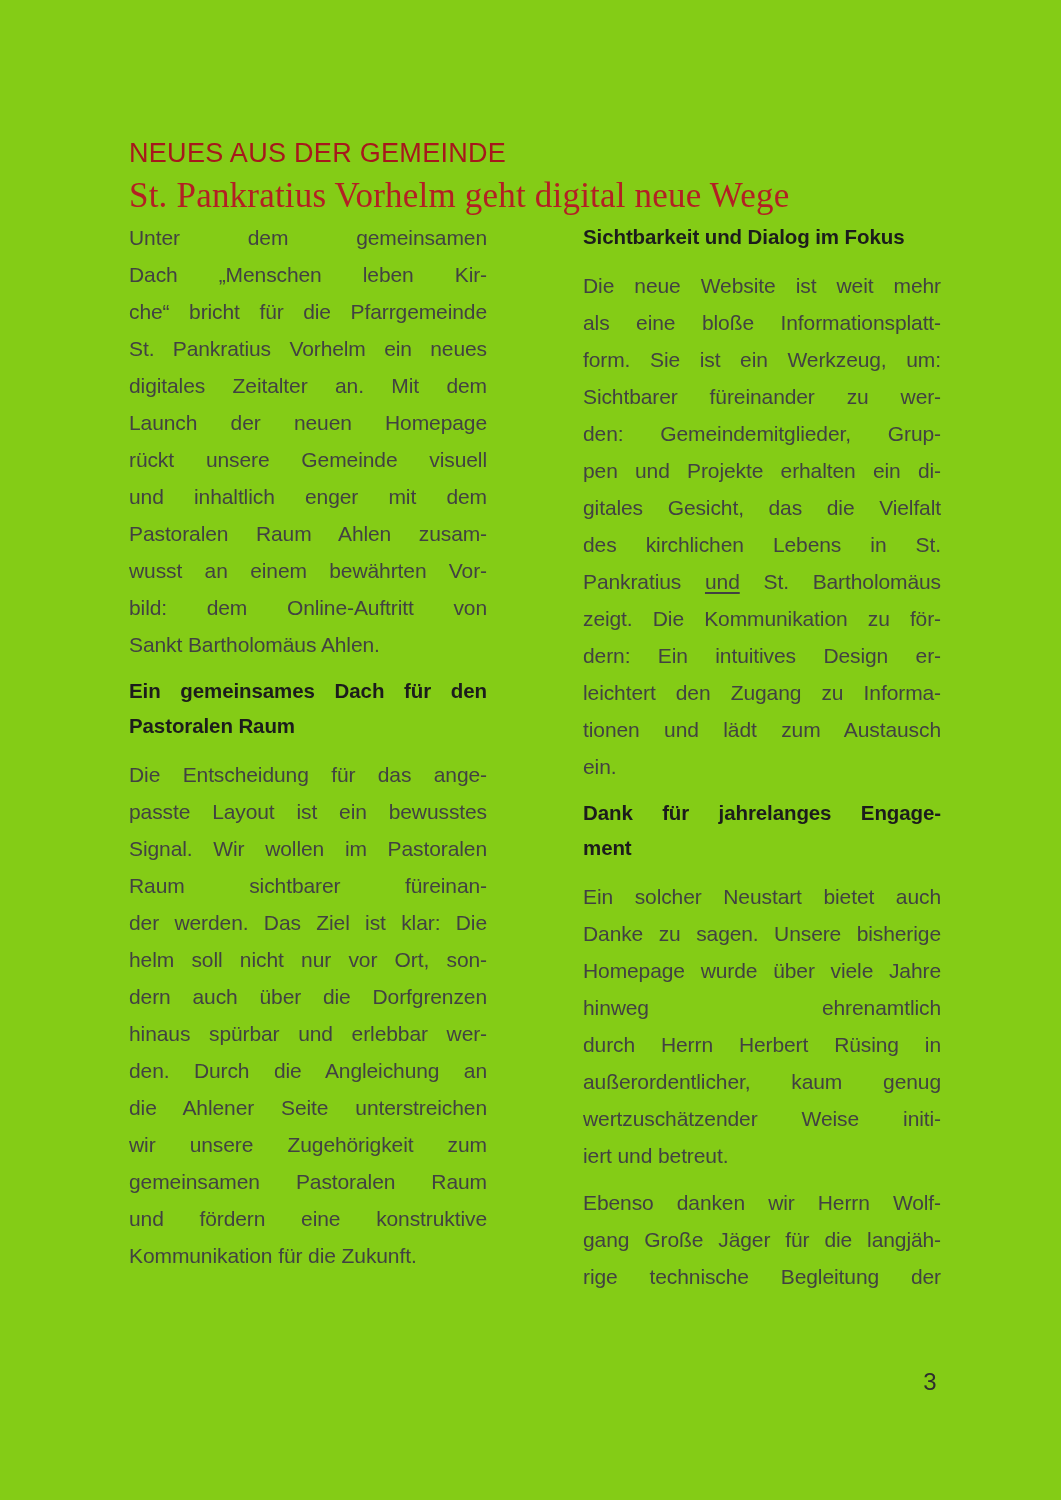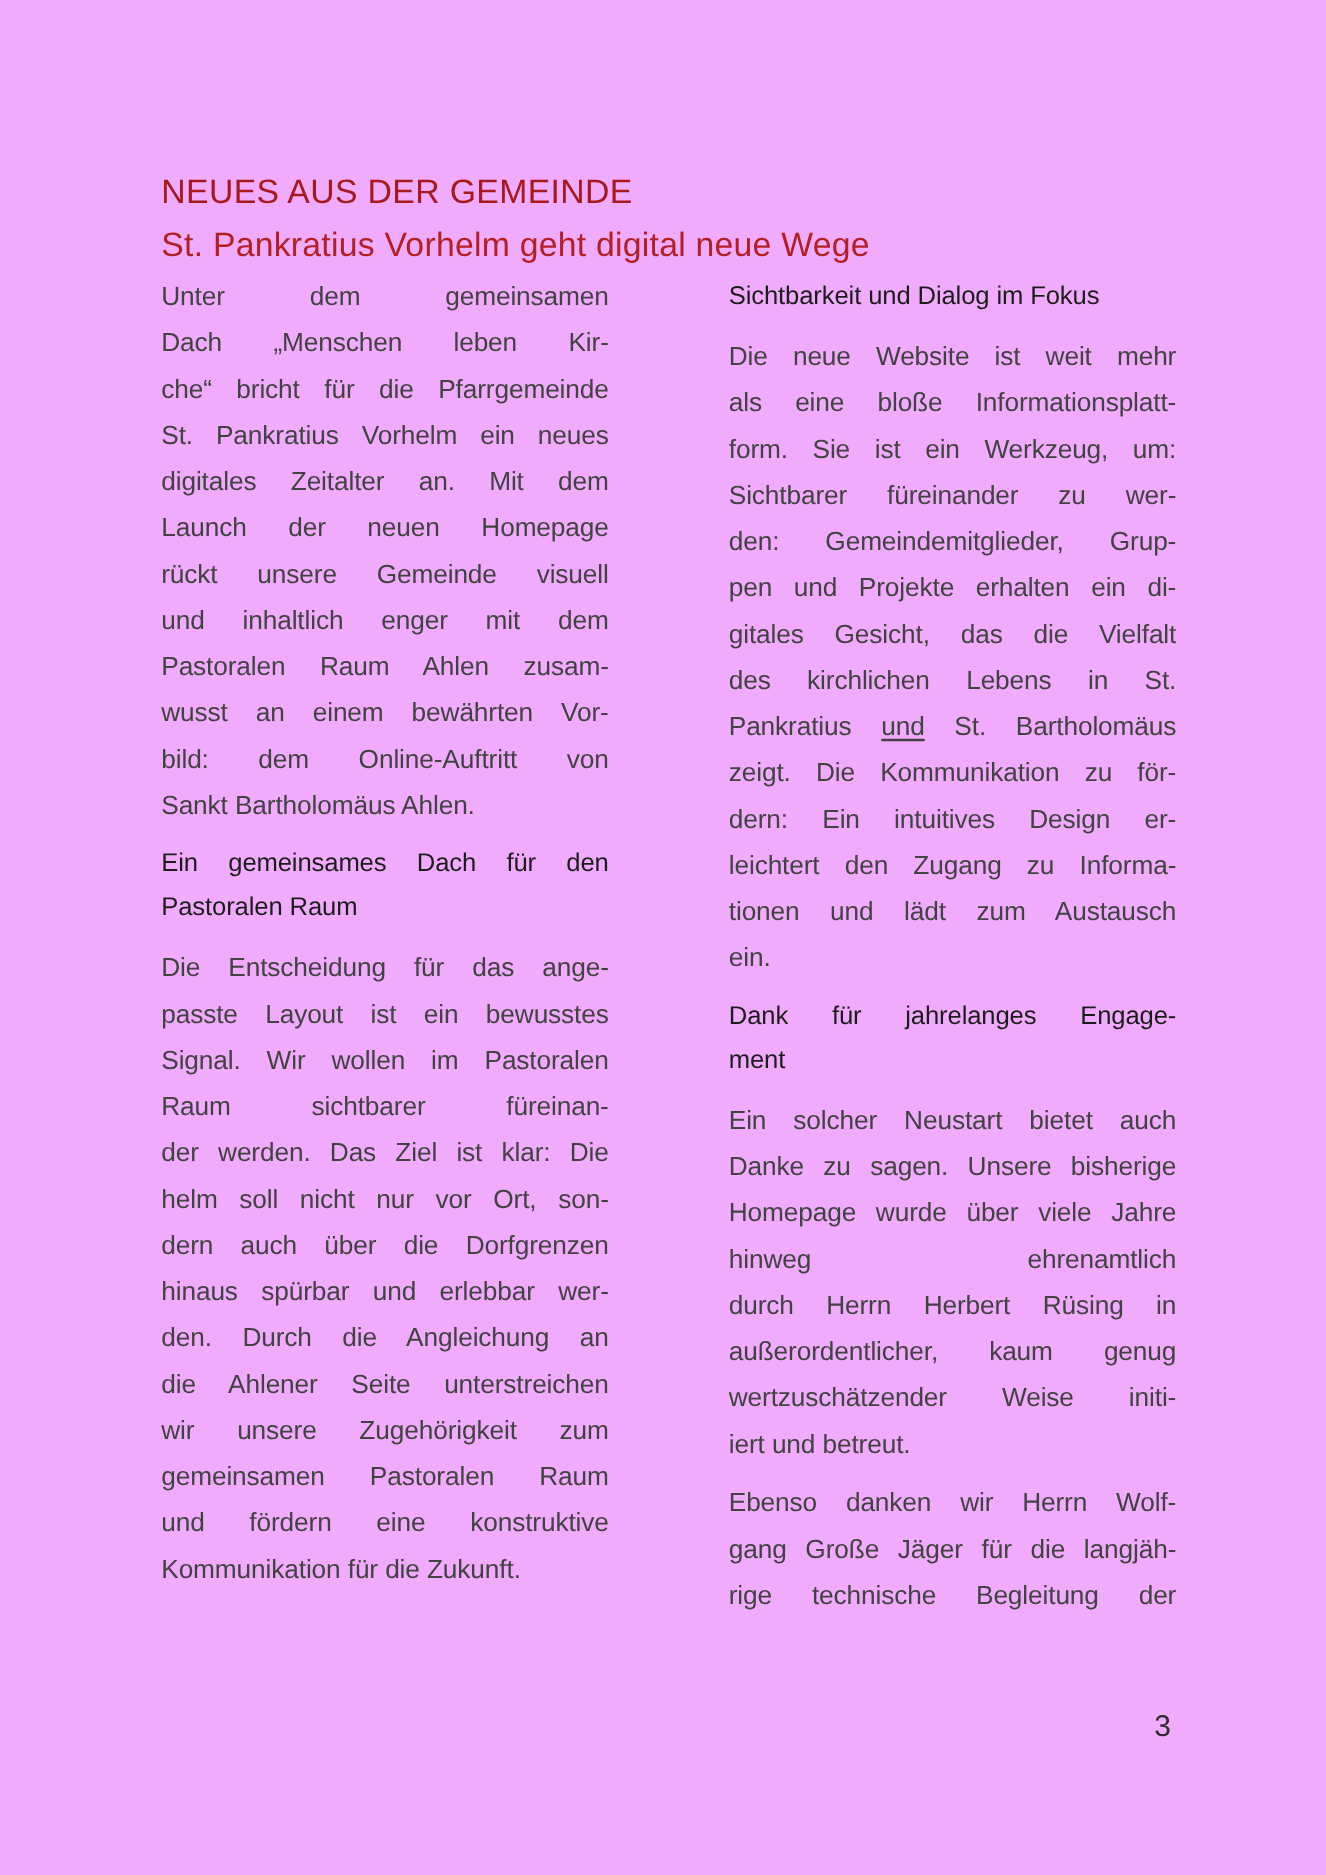--- a/index.html
+++ b/index.html
@@ -1,48 +1,48 @@
 <!DOCTYPE html>
 <html><head>
 <meta charset="utf-8">
 <style>
   html, body { margin: 0; padding: 0; background: #ffffff; }
   .page {
     position: relative;
     width: 1061px;
     height: 1500px;
-    background: #f0abfc;
+    background: #84cc16;
     font-family: "Liberation Sans", "DejaVu Sans", sans-serif;
     overflow: hidden;
   }
   .content { position: absolute; left: 129px; top: 133px; width: 812px; }
   .kicker {
     margin: 0; font-size: 27px; line-height: 40px;
     font-weight: 400; letter-spacing: 0.3px; color: #a6191c;
   }
   .subtitle {
-    margin: 0; font-size: 27px; line-height: 46px;
-    font-weight: 400; letter-spacing: 0.2px; color: #b32024;
+    margin: 0; font-size: 35px; line-height: 46px;
+    font-weight: 400; letter-spacing: 0.2px; color: #b32024; font-family: Liberation Serif, serif;
   }
   .columns { display: flex; gap: 96px; margin-top: 0; }
   .col { width: 374px; }
   .block { margin: 0; }
   .paragraph { margin: 0 0 10px 0; }
   .heading { margin: 5px 0 13px 0; }
   .block:first-child { margin-top: 0; }
   .line {
     text-align: justify;
     text-align-last: justify;
     letter-spacing: -0.1px;
   }
   .paragraph .line {
     font-size: 21px; line-height: 37px; color: #424242; font-weight: 400;
   }
   .heading .line {
-    font-size: 20.5px; line-height: 35px; color: #1c1c1c; font-weight: 400;
+    font-size: 20.5px; line-height: 35px; color: #1c1c1c; font-weight: 700;
   }
   .line.last { text-align: left; text-align-last: left; }
   .u { text-decoration: underline; text-underline-offset: 3px; }
   .page-number {
     position: absolute; left: 912px; top: 1367px; width: 36px;
     text-align: center; font-size: 24px; line-height: 30px; color: #2e2e2e;
   }
 </style>
 </head>
 <body>

